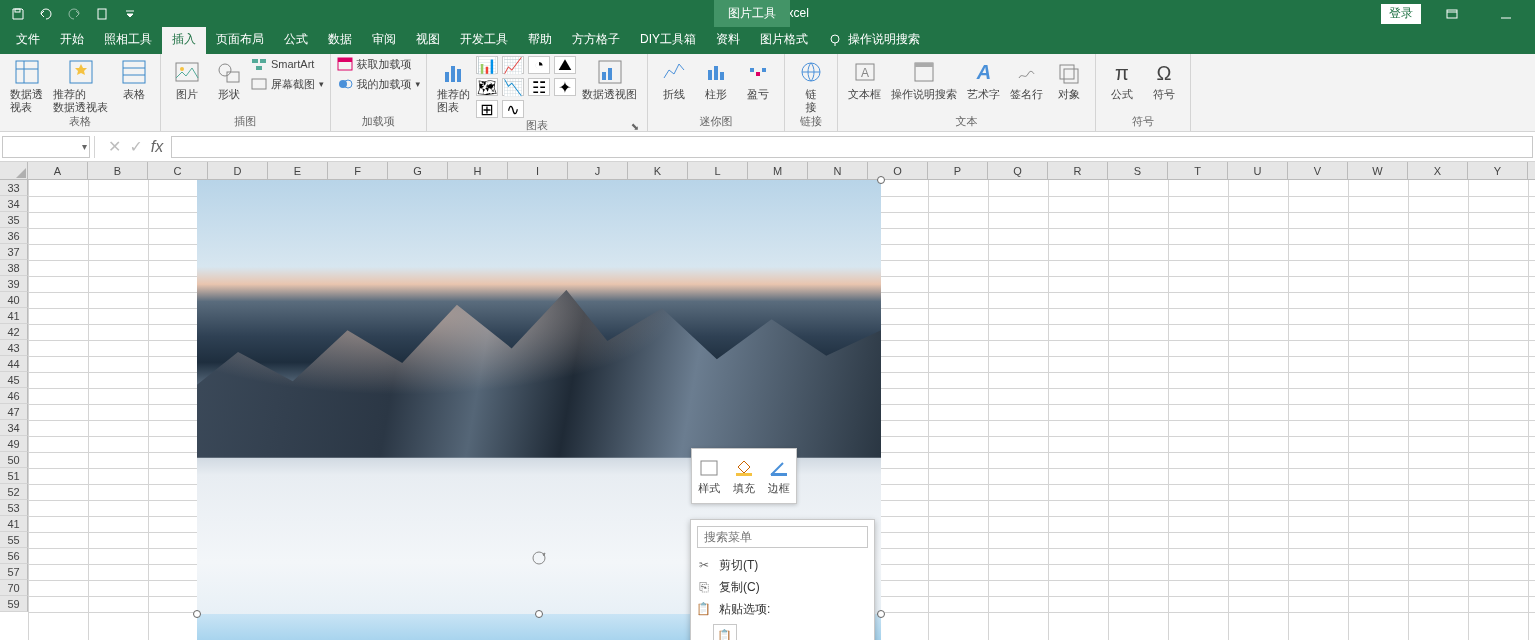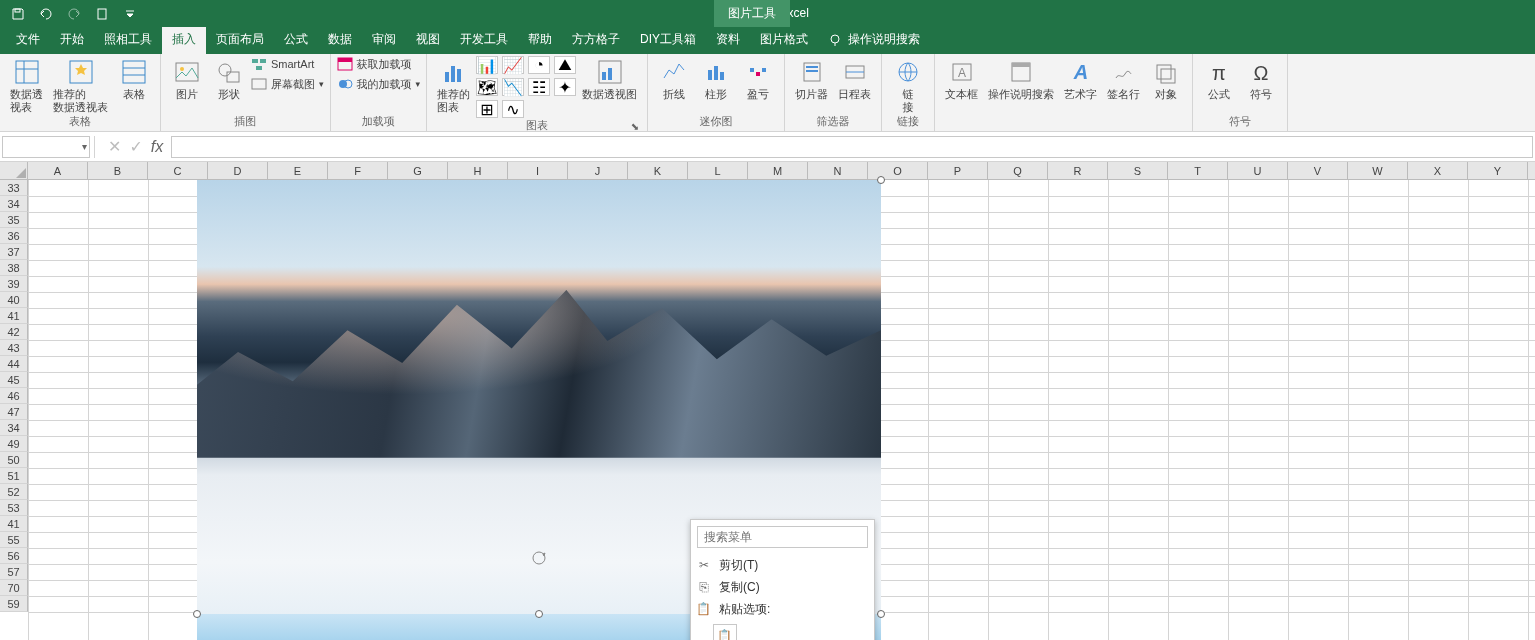--- a/index.html
+++ b/index.html
@@ -122,20 +122,34 @@
         <svg width="10" height="14" viewBox="0 0 10 14">
           <path d="M1 4h8M5 10l-3-3h6z" stroke="white" fill="white"></path>
         </svg>
       </span>
   </div>
   <div class="title-center">
     <span>工作簿1  -  Excel</span>
   </div>
   <div class="title-contextual">
     <span>图片工具</span>
+  </div>
+  <div class="title-right">
+    <button class="login-btn">登录</button>
+    <div class="win-btn">
+        <svg width="14" height="14">
+          <rect x="2" y="3" width="10" height="8" fill="none" stroke="white"></rect>
+          <line x1="2" y1="5" x2="12" y2="5" stroke="white"></line>
+        </svg>
+      </div>
+    <div class="win-btn">
+        <svg width="12" height="12">
+          <line x1="1" y1="10" x2="11" y2="10" stroke="white" stroke-width="1"></line>
+        </svg>
+      </div>
   </div>
 </div>
 
 <div class="tabs">
   <div class="tab">文件</div>
   <div class="tab">开始</div>
   <div class="tab">照相工具</div>
   <div class="tab active">插入</div>
   <div class="tab">页面布局</div>
   <div class="tab">公式</div>
@@ -333,44 +347,20 @@
               <rect x="10" y="12" width="4" height="4" fill="#d06"></rect>
               <rect x="16" y="8" width="4" height="4" fill="#4a90d9"></rect>
             </svg>
           </div>
           <div class="lbl">盈亏</div>
         </div>
   </div>
       <div class="group-label">迷你图</div>
     </div>
 
-  <div class="group">
-      <div class="group-body">
-    <div class="btn-big">
-          <div class="ico">
-            <svg width="24" height="24">
-              <rect x="4" y="3" width="16" height="18" fill="none" stroke="#888"></rect>
-              <rect x="6" y="6" width="12" height="2" fill="#4a90d9"></rect>
-              <rect x="6" y="10" width="12" height="2" fill="#4a90d9"></rect>
-            </svg>
-          </div>
-          <div class="lbl">切片器</div>
-        </div>
-    <div class="btn-big">
-          <div class="ico">
-            <svg width="24" height="24">
-              <rect x="3" y="6" width="18" height="12" fill="none" stroke="#888"></rect>
-              <line x1="3" y1="12" x2="21" y2="12" stroke="#4a90d9"></line>
-            </svg>
-          </div>
-          <div class="lbl">日程表</div>
-        </div>
-  </div>
-      <div class="group-label">筛选器</div>
-    </div>
 
   <div class="group">
       <div class="group-body">
     <div class="btn-big">
           <div class="ico">
             <svg width="24" height="24">
               <circle cx="12" cy="12" r="9" fill="none" stroke="#4a90d9"></circle>
               <path d="M3 12h18M12 3c4 4 4 14 0 18M12 3c-4 4-4 14 0 18" fill="none" stroke="#4a90d9"></path>
             </svg>
           </div>
@@ -420,20 +410,21 @@
     <div class="btn-big">
           <div class="ico">
             <svg width="24" height="24">
               <rect x="3" y="5" width="14" height="14" fill="none" stroke="#888"></rect>
               <rect x="7" y="9" width="14" height="14" fill="none" stroke="#888"></rect>
             </svg>
           </div>
           <div class="lbl">对象</div>
         </div>
   </div>
+      <div class="group-label">文本</div>
     </div>
 
   <div class="group">
       <div class="group-body">
     <div class="btn-big">
           <div class="ico">
             <svg width="24" height="24">
               <text x="12" y="20" text-anchor="middle" font-size="20" fill="#444">π</text>
             </svg>
           </div>
@@ -587,20 +578,48 @@
     <div class="handle" style="right:-4px; bottom:-4px;"></div>
     <div class="handle" style="right:-4px; top:-4px;"></div>
     <div class="rot-handle" style="top:370px;">
         <svg width="16" height="16">
           <circle cx="8" cy="8" r="6" fill="none" stroke="#888"></circle>
           <path d="M12 4l2-1-1 3z" fill="#888"></path>
         </svg>
       </div>
   </div>
 
+  <div class="mini-toolbar">
+    <div class="mtb">
+        <div class="ico">
+          <svg width="20" height="18">
+            <rect x="2" y="2" width="16" height="14" fill="none" stroke="#888"></rect>
+          </svg>
+        </div>
+        <span>样式</span>
+      </div>
+    <div class="mtb">
+        <div class="ico">
+          <svg width="20" height="18">
+            <path d="M10 2l6 6-6 6-6-6z" fill="none" stroke="#c60"></path>
+            <rect x="2" y="14" width="16" height="3" fill="#f5c242"></rect>
+          </svg>
+        </div>
+        <span>填充</span>
+      </div>
+    <div class="mtb">
+        <div class="ico">
+          <svg width="20" height="18">
+            <path d="M2 16L14 4" stroke="#4a90d9" stroke-width="2"></path>
+            <rect x="2" y="14" width="16" height="3" fill="#4a90d9"></rect>
+          </svg>
+        </div>
+        <span>边框</span>
+      </div>
+  </div>
 
   <div class="ctx">
     <div class="search"><input placeholder="搜索菜单" style=""></div>
     <div class="mi">
         <span class="mico">✂</span>
         <span>剪切(T)</span>
       </div>
     <div class="mi">
         <span class="mico">⎘</span>
         <span>复制(C)</span>

